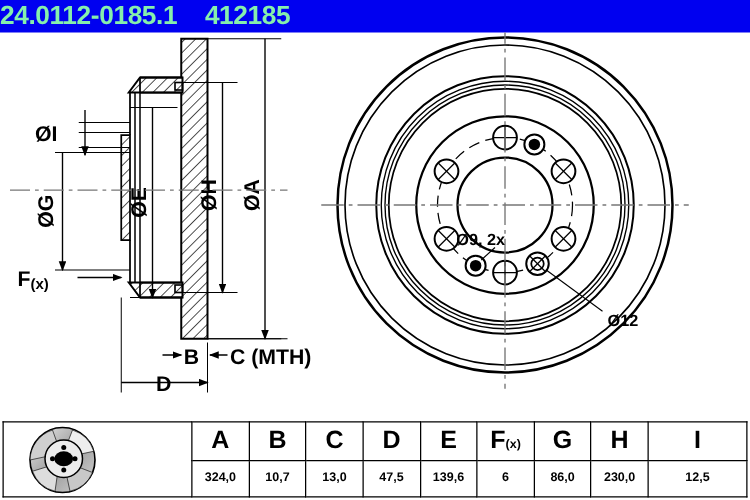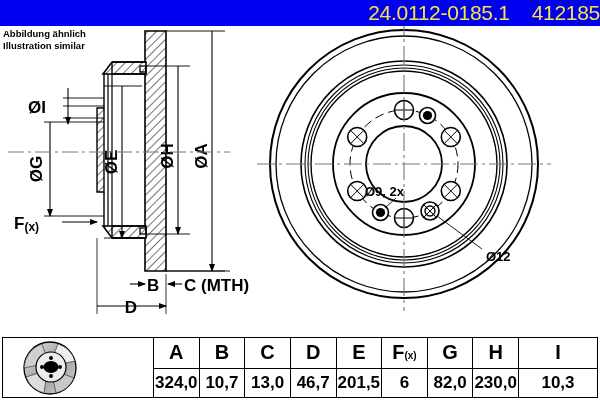--- a/index.html
+++ b/index.html
@@ -4,56 +4,52 @@
 <style>
   html,body{margin:0;padding:0;background:#fff;}
   body{width:600px;height:400px;overflow:hidden;
        font-family:"Liberation Sans",sans-serif;color:#000;}
   #page{position:relative;width:600px;height:400px;background:#fff;}
 
   
   #titlebar{position:absolute;left:0;top:0;width:600px;height:26px;
             background:#0000f0;}
   #title-part{position:absolute;left:0;top:0;width:600px;height:26px;
-              line-height:25px;text-align:right;color:#fde047;
-              font-size:21px;font-weight:normal;letter-spacing:-0.3px;
+              line-height:25px;text-align:left;color:#86efac;
+              font-size:21px;font-weight:bold;letter-spacing:-0.3px;
               white-space:pre;}
 
   
   #note{position:absolute;left:3px;top:28px;font-size:9.5px;
         font-weight:bold;line-height:11.5px;}
 
   
   #draw{position:absolute;left:0;top:26px;}
 
   
   #spec{position:absolute;left:2px;top:337px;width:596px;height:61px;
         border-collapse:collapse;table-layout:fixed;}
   #spec td{border:1.6px solid #000;text-align:center;font-weight:bold;
            padding:0;}
   #spec tr.hdr td{height:29px;font-size:20px;}
-  #spec tr.val td{height:28px;font-size:17px;}
+  #spec tr.val td{height:28px;font-size:10px;}
   #spec td.thumbcell{border-left:1.6px solid #000;padding:0;}
   #spec td.fx{font-size:15px;}
   #spec td.fx sub{font-size:10px;vertical-align:baseline;}
   .thumbwrap{width:100%;height:57px;display:block;}
 </style>
 </head>
 <body>
 
 <div id="page">
 
   <div id="titlebar">
     <div id="title-part">24.0112-0185.1    412185</div>
   </div>
 
-  <div id="note">
-    <div>Abbildung ähnlich</div>
-    <div>Illustration similar</div>
-  </div>
 
   <svg id="draw" width="600" height="311" viewBox="0 0 600 311">
     <defs>
       <pattern id="hatch" width="6" height="6" patternUnits="userSpaceOnUse" patternTransform="rotate(45)">
         <rect width="6" height="6" fill="#fff"></rect>
         <line x1="0" y1="0" x2="0" y2="6" stroke="#000" stroke-width="1.1"></line>
       </pattern>
       <marker id="ar" markerWidth="8" markerHeight="8" refX="7" refY="3" orient="auto" markerUnits="userSpaceOnUse">
         <path d="M0,0 L8,3 L0,6 z" fill="#000"></path>
       </marker>
@@ -260,23 +256,23 @@
       <td>E</td>
       <td class="fx"><span>F</span><sub>(x)</sub></td>
       <td>G</td>
       <td>H</td>
       <td style="width:78px">I</td>
     </tr>
     <tr class="val">
       <td>324,0</td>
       <td>10,7</td>
       <td>13,0</td>
-      <td>46,7</td>
-      <td>201,5</td>
+      <td>47,5</td>
+      <td>139,6</td>
       <td>6</td>
-      <td>82,0</td>
+      <td>86,0</td>
       <td>230,0</td>
-      <td>10,3</td>
+      <td>12,5</td>
     </tr>
   </tbody>
     </table>
 
 </div>
 
 </body></html>

